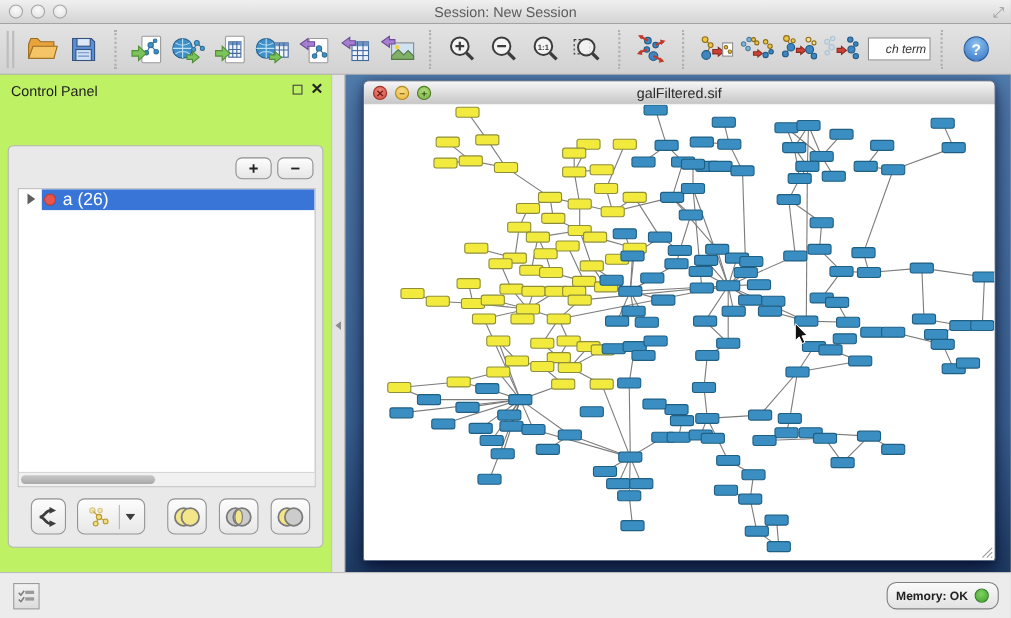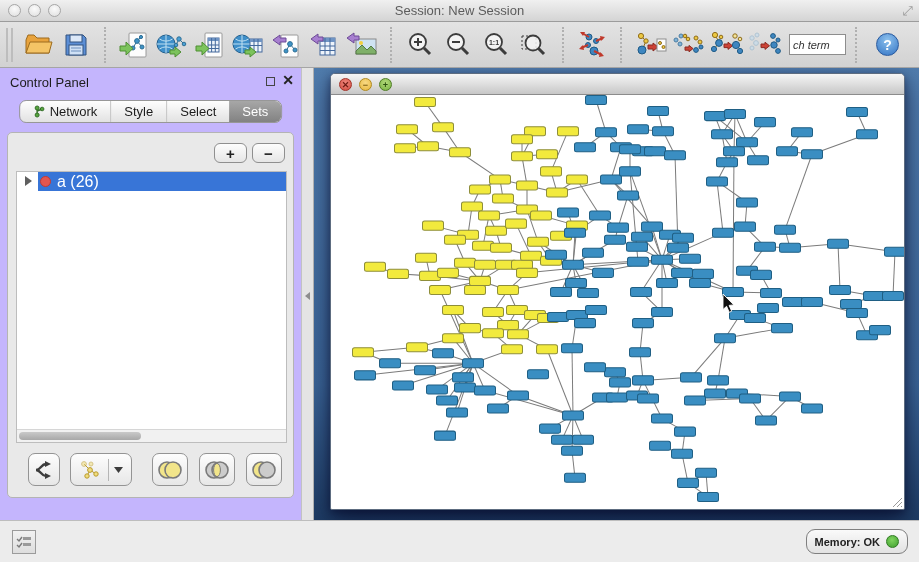--- a/index.html
+++ b/index.html
@@ -20,28 +20,28 @@
   .toolbar { position: absolute; top: 22px; left: 0; width: 919px; height: 46px;
     background: linear-gradient(#e3e3e3, #d2d2d2); border-bottom: 1px solid #a5a5a5;
     display: flex; align-items: center; padding-left: 4px; }
   .grip { width: 7px; height: 34px; border-left: 2px solid #bdbdbd; border-right: 2px solid #bdbdbd; margin: 0 6px 0 2px; }
   .tsep { height: 36px; border-left: 2px dotted #b0b0b0; margin: 0 9px; }
   .tbtn { width: 38px; height: 38px; display: flex; align-items: center; justify-content: center;
     background: transparent; border: none; cursor: default; }
   .tbtn svg { display: block; }
   .search-wrap { margin-left: 6px; }
   .search-input { width: 57px; height: 21px; border: 1px solid #8d8d8d; background: #fff;
-    font-style: italic; font-size: 11px; color: #333; padding: 0 3px; font-family: "Liberation Sans", sans-serif; }
+    font-style: italic; font-size: 11px; color: #333; padding: 0 3px; font-family: "Liberation Sans", sans-serif; text-align: right; }
   .help-btn { width: 23px; height: 23px; border-radius: 50%; border: 1px solid #2a5a9e;
     background: radial-gradient(circle at 50% 30%, #8ec2ee, #3273c4); color: #fff; font-weight: bold;
     font-size: 14px; display: flex; align-items: center; justify-content: center; margin-left: 10px; }
 
   
   .control-panel { position: absolute; top: 68px; left: 0; width: 301px; height: 452px;
-    background: #c4b5fd; }
+    background: #bef264; }
   .cp-header { position: absolute; top: 0; left: 0; right: 0; height: 28px; }
   .cp-title { position: absolute; left: 10px; top: 7px; font-size: 13px; color: #1d1d1d; }
   .cp-float { position: absolute; right: 26px; top: 9px; width: 9px; height: 9px; border: 1.5px solid #444; }
   .cp-close { position: absolute; right: 7px; top: 4px; font-size: 14px; font-weight: bold; color: #222; }
   .tabbar { position: absolute; top: 32px; left: 50%; transform: translateX(-50%); display: flex;
     border: 1px solid #979797; border-radius: 7px; overflow: hidden; height: 23px;
     background: linear-gradient(#fefefe, #e2e2e2); }
   .tab { display: flex; align-items: center; gap: 5px; padding: 0 13px; font-size: 13px;
     color: #1c1c1c; border-left: 1px solid #c4c4c4; white-space: nowrap; }
   .tab:first-child { border-left: none; }
@@ -359,43 +359,20 @@
     <button class="help-btn">
       <span>?</span>
     </button>
   </div>
 
   <div class="control-panel">
     <div class="cp-header">
       <span class="cp-title">Control Panel</span>
       <span class="cp-float"></span>
       <span class="cp-close">✕</span>
-    </div>
-    <div class="tabbar">
-      <div class="tab">
-        <svg width="12" height="13" viewBox="0 0 12 13">
-          <g fill="#56a43c" stroke="#35702a">
-              <line x1="4" y1="3" x2="4" y2="10" stroke-width="1.4"></line>
-              <line x1="4" y1="6" x2="9" y2="4" stroke-width="1.4"></line>
-              <circle cx="4" cy="3" r="2"></circle>
-              <circle cx="4" cy="10" r="2"></circle>
-              <circle cx="9" cy="4" r="1.8"></circle>
-            </g>
-        </svg>
-        <span>Network</span>
-      </div>
-      <div class="tab">
-        <span>Style</span>
-      </div>
-      <div class="tab">
-        <span>Select</span>
-      </div>
-      <div class="tab active">
-        <span>Sets</span>
-      </div>
     </div>
 
     <div class="cp-inset">
       <button class="pm-btn" style="right: 46px;">
         <span>+</span>
       </button>
       <button class="pm-btn" style="right: 8px;">
         <span>−</span>
       </button>
 
@@ -467,20 +444,21 @@
   </div>
 
   <div class="desktop">
     <div class="iframe">
       <div class="if-titlebar">
         <div class="if-lights">
           <span class="if-light if-red">✕</span>
           <span class="if-light if-yellow">−</span>
           <span class="if-light if-green">+</span>
         </div>
+        <div class="if-title">galFiltered.sif</div>
       </div>
       <div class="if-canvas">
         <svg id="graph-svg" class="graph-svg" width="573" height="414" viewBox="0 0 573 412" preserveAspectRatio="none">
             <line x1="94" y1="7" x2="112" y2="32" stroke="#7b7b7b" stroke-width="1"></line>
             <line x1="112" y1="32" x2="129" y2="57" stroke="#7b7b7b" stroke-width="1"></line>
             <line x1="76" y1="34" x2="97" y2="51" stroke="#7b7b7b" stroke-width="1"></line>
             <line x1="74" y1="53" x2="97" y2="51" stroke="#7b7b7b" stroke-width="1"></line>
             <line x1="97" y1="51" x2="129" y2="57" stroke="#7b7b7b" stroke-width="1"></line>
             <line x1="129" y1="57" x2="169" y2="84" stroke="#7b7b7b" stroke-width="1"></line>
             <line x1="169" y1="84" x2="149" y2="94" stroke="#7b7b7b" stroke-width="1"></line>

